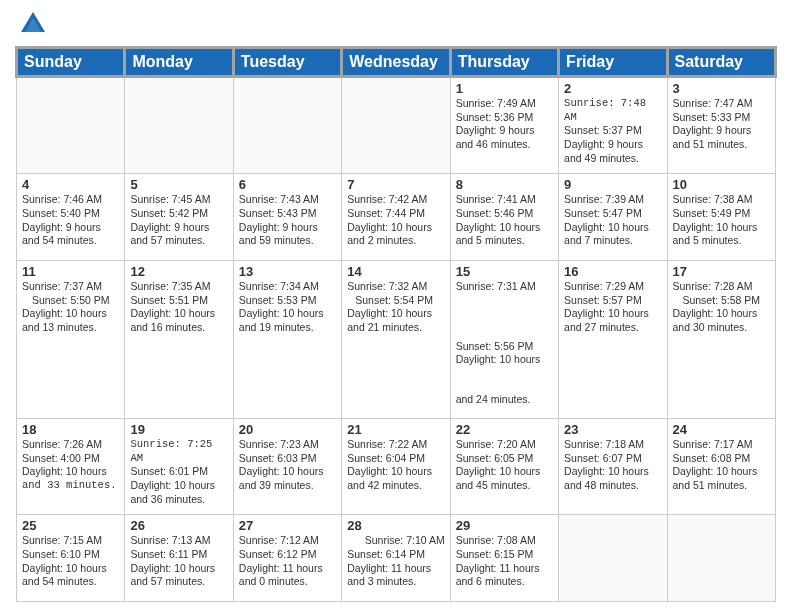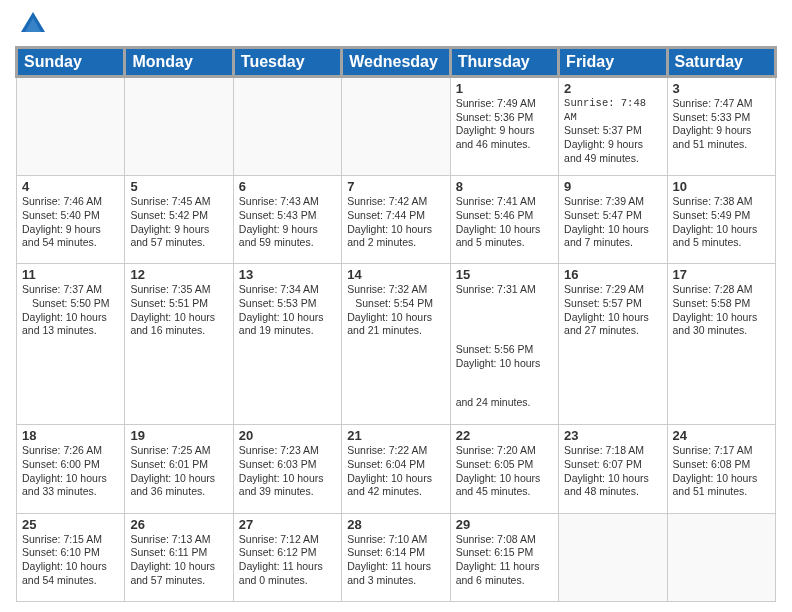--- a/index.html
+++ b/index.html
@@ -246,36 +246,36 @@
           <td>
             <span class="day-num">16</span>
             <span style="display: block; line-height: 1.3;">Sunrise: 7:29 AM</span>
             <span style="display: block; line-height: 1.3;">Sunset: 5:57 PM</span>
             <span style="display: block; line-height: 1.3;">Daylight: 10 hours</span>
             <span style="display: block; line-height: 1.3;">and 27 minutes.</span>
           </td>
           <td>
             <span class="day-num">17</span>
             <span style="display: block; line-height: 1.3;">Sunrise: 7:28 AM</span>
-            <span style="display: block; line-height: 1.3;">Sunset: 5:58 PM</span>
+            <span style="display: block; line-height: 1.3; text-align: center;">Sunset: 5:58 PM</span>
             <span style="display: block; line-height: 1.3;">Daylight: 10 hours</span>
             <span style="display: block; line-height: 1.3;">and 30 minutes.</span>
           </td>
         </tr>
         <tr>
           <td>
             <span class="day-num">18</span>
             <span style="display: block; line-height: 1.3;">Sunrise: 7:26 AM</span>
-            <span style="display: block; line-height: 1.3;">Sunset: 6:00 PM</span>
-            <span style="display: block; line-height: 1.3;">Daylight: 10 hours</span>
-            <span style="display: block; line-height: 1.3;">and 33 minutes.</span>
+            <span style="display: block; line-height: 1.3;">Sunset: 4:00 PM</span>
+            <span style="display: block; line-height: 1.3;">Daylight: 10 hours</span>
+            <span style="display: block; line-height: 1.3; font-family: Liberation Mono, monospace;">and 33 minutes.</span>
           </td>
           <td>
             <span class="day-num">19</span>
-            <span style="display: block; line-height: 1.3;">Sunrise: 7:25 AM</span>
+            <span style="display: block; line-height: 1.3; font-family: Liberation Mono, monospace;">Sunrise: 7:25 AM</span>
             <span style="display: block; line-height: 1.3;">Sunset: 6:01 PM</span>
             <span style="display: block; line-height: 1.3;">Daylight: 10 hours</span>
             <span style="display: block; line-height: 1.3;">and 36 minutes.</span>
           </td>
           <td>
             <span class="day-num">20</span>
             <span style="display: block; line-height: 1.3;">Sunrise: 7:23 AM</span>
             <span style="display: block; line-height: 1.3;">Sunset: 6:03 PM</span>
             <span style="display: block; line-height: 1.3;">Daylight: 10 hours</span>
             <span style="display: block; line-height: 1.3;">and 39 minutes.</span>
@@ -326,21 +326,21 @@
           </td>
           <td>
             <span class="day-num">27</span>
             <span style="display: block; line-height: 1.3;">Sunrise: 7:12 AM</span>
             <span style="display: block; line-height: 1.3;">Sunset: 6:12 PM</span>
             <span style="display: block; line-height: 1.3;">Daylight: 11 hours</span>
             <span style="display: block; line-height: 1.3;">and 0 minutes.</span>
           </td>
           <td>
             <span class="day-num">28</span>
-            <span style="display: block; line-height: 1.3;">Sunrise: 7:10 AM</span>
+            <span style="display: block; line-height: 1.3; text-align: right;">Sunrise: 7:10 AM</span>
             <span style="display: block; line-height: 1.3;">Sunset: 6:14 PM</span>
             <span style="display: block; line-height: 1.3;">Daylight: 11 hours</span>
             <span style="display: block; line-height: 1.3;">and 3 minutes.</span>
           </td>
           <td>
             <span class="day-num">29</span>
             <span style="display: block; line-height: 1.3;">Sunrise: 7:08 AM</span>
             <span style="display: block; line-height: 1.3;">Sunset: 6:15 PM</span>
             <span style="display: block; line-height: 1.3;">Daylight: 11 hours</span>
             <span style="display: block; line-height: 1.3;">and 6 minutes.</span>

